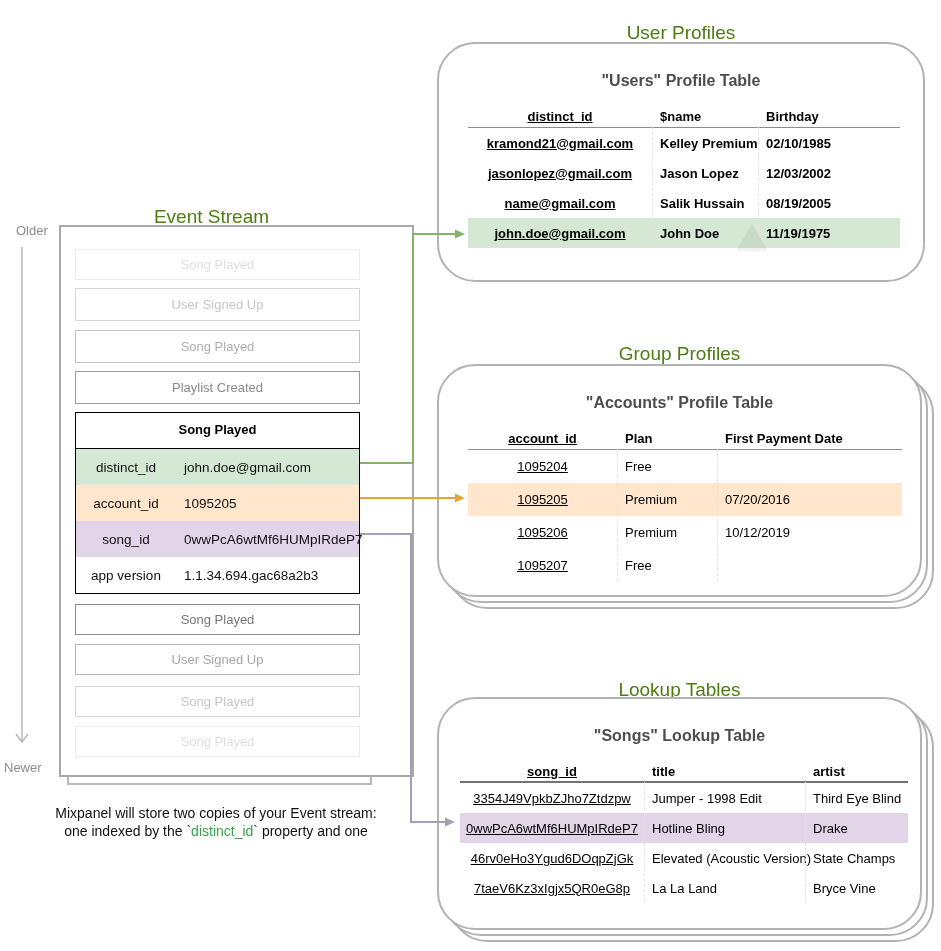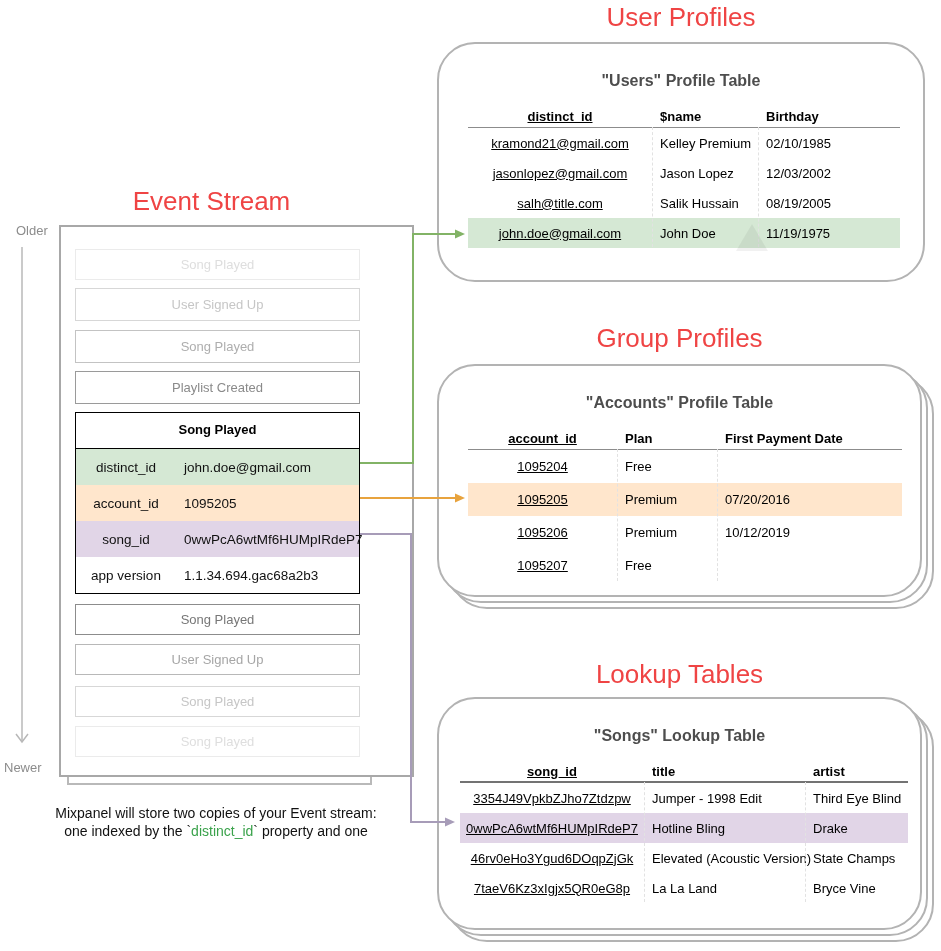--- a/index.html
+++ b/index.html
@@ -3,21 +3,21 @@
 <meta charset="utf-8">
 <style>
   html,body{margin:0;padding:0;background:#fff;}
   .canvas{
     position:relative;width:941px;height:951px;background:#fff;overflow:hidden;
     font-family:"Liberation Sans","DejaVu Sans",sans-serif;color:#111;
   }
   .overlay{position:absolute;left:0;top:0;width:941px;height:951px;z-index:6;pointer-events:none;}
 
   
-  .section-title{position:absolute;text-align:center;font-size:26px;color:#ef4444;white-space:nowrap;}
+  .section-title{position:absolute;text-align:center;font-size:19px;color:#4d7c0f;white-space:nowrap;margin-top:20px;}
   .t-stream{left:59px;top:186px;width:305px;}
   .t-users{left:437px;top:2px;width:488px;}
   .t-groups{left:437px;top:323px;width:485px;}
   .t-lookup{left:437px;top:659px;width:485px;}
 
   
   .axis-label{position:absolute;font-size:13px;color:#8c8c8c;}
   .older{left:16px;top:223px;}
   .newer{left:4px;top:760px;}
 
@@ -70,21 +70,21 @@
   .k-l2{left:443px;top:703px;width:485px;height:233px;z-index:1;}
   .k-l3{left:449px;top:709px;width:485px;height:233px;z-index:0;}
 
   .card-title{position:absolute;left:0;top:28px;width:100%;text-align:center;
     font-size:16px;font-weight:bold;color:#4d4d4d;white-space:nowrap;}
 
   .tbl{position:absolute;}
   .users-tbl{left:29px;top:62px;width:432px;}
   .groups-tbl{left:29px;top:62px;width:434px;}
   .lookup-tbl{left:21px;top:62px;width:448px;}
-  .grid-u{display:grid;grid-template-columns:184px 106px 142px;}
+  .grid-u{display:grid;grid-template-columns:184px 106px 142px;font-weight:bold;}
   .grid-g{display:grid;grid-template-columns:149px 100px 185px;}
   .grid-k{display:grid;grid-template-columns:184px 161px 103px;}
   .thead{height:20px;align-items:center;font-size:13px;font-weight:bold;color:#000;}
   .th,.td{white-space:nowrap;}
   .c-id{text-align:center;}
   .c-left{text-align:left;padding-left:8px;}
   .hline{border-top:1px solid #8c8c8c;margin-top:1px;}
   .hline-dark{border-top:2px solid #737373;margin-top:0;}
   .trow{height:30px;align-items:center;font-size:13px;color:#000;}
   .trow-g{height:33px;align-items:center;font-size:13px;color:#000;}
@@ -172,21 +172,21 @@
         <span class="td c-id und">kramond21@gmail.com</span>
         <span class="td c-left">Kelley Premium</span>
         <span class="td c-left">02/10/1985</span>
       </div>
       <div class="trow grid-u">
         <span class="td c-id und">jasonlopez@gmail.com</span>
         <span class="td c-left">Jason Lopez</span>
         <span class="td c-left">12/03/2002</span>
       </div>
       <div class="trow grid-u">
-        <span class="td c-id und">salh@title.com</span>
+        <span class="td c-id und">name@gmail.com</span>
         <span class="td c-left">Salik Hussain</span>
         <span class="td c-left">08/19/2005</span>
       </div>
       <div class="trow grid-u hl-green">
         <span class="td c-id und">john.doe@gmail.com</span>
         <span class="td c-left">John Doe</span>
         <span class="td c-left">11/19/1975</span>
       </div>
     </div>
     <div class="watermark" style="left:297px;top:180px;"></div>

